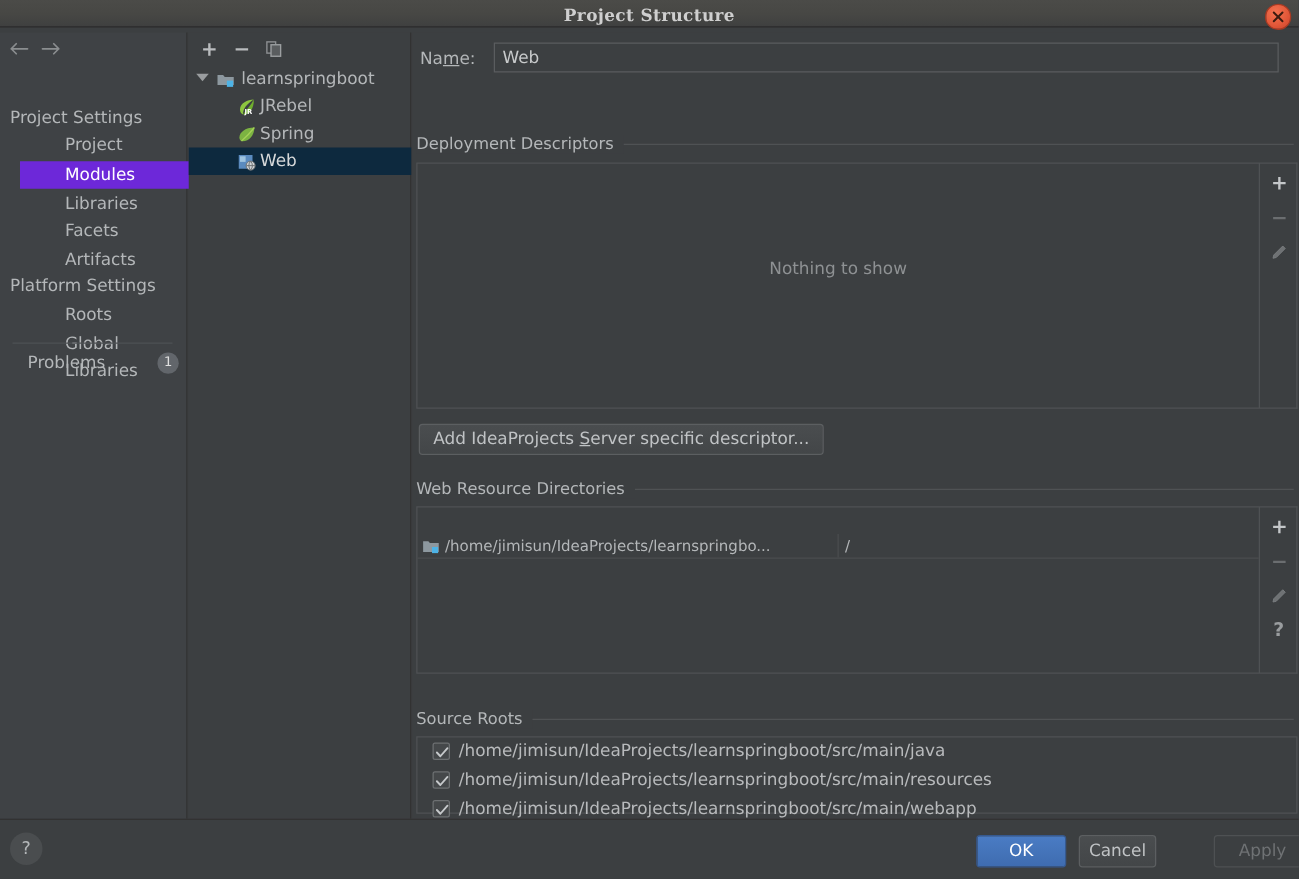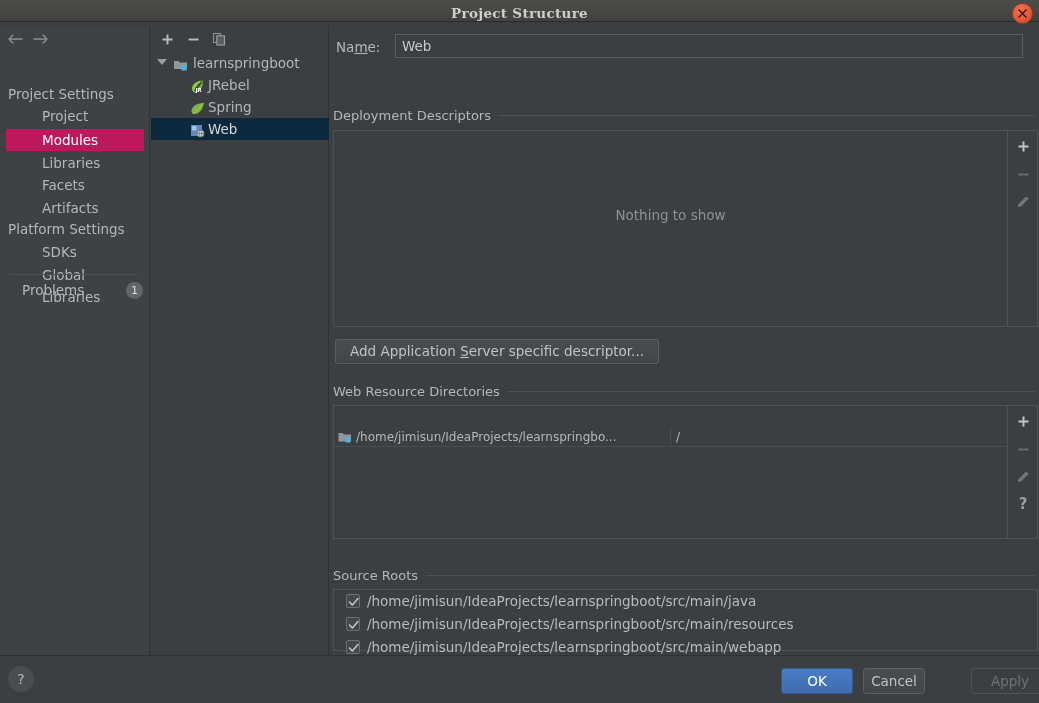--- a/index.html
+++ b/index.html
@@ -45,25 +45,25 @@
     display: flex; align-items: center; justify-content: center; color: #8b8e90;
   }
   .nav-back { left: 4px; }
   .nav-fwd { left: 30px; }
 
   .side-group {
     position: absolute; left: 8px; width: 140px; height: 20px;
     font-size: 13.5px; color: #b4b7b9; line-height: 20px;
   }
   .side-item {
-    position: absolute; left: 6px; width: 138px; height: 22px;
+    position: absolute; left: 16px; width: 138px; height: 22px;
     padding-left: 36px; line-height: 22px; font-size: 13.5px;
     color: #b4b7b9; cursor: pointer;
   }
-  .side-item.selected { background: #be185d; color: #ffffff; }
+  .side-item.selected { background: #6d28d9; color: #ffffff; }
   .side-divider {
     position: absolute; left: 10px; top: 248px; width: 128px; height: 1px;
     background: #4e5154;
   }
   .problems-row {
     position: absolute; left: 0; top: 252px; width: 150px; height: 24px; cursor: pointer;
   }
   .problems-label {
     position: absolute; left: 22px; top: 0; line-height: 24px; font-size: 13.5px; color: #b4b7b9;
   }
@@ -240,21 +240,21 @@
     </div>
 
     <div class="side-group" style="top:58px">Project Settings</div>
     <div class="side-group" style="top:193px">Platform Settings</div>
 
     <div class="side-item" style="top:79px">Project</div>
     <div class="side-item selected" style="top:103px">Modules</div>
     <div class="side-item" style="top:126px">Libraries</div>
     <div class="side-item" style="top:148px">Facets</div>
     <div class="side-item" style="top:171px">Artifacts</div>
-    <div class="side-item" style="top:215px">SDKs</div>
+    <div class="side-item" style="top:215px">Roots</div>
     <div class="side-item" style="top:238px">Global Libraries</div>
 
     <div class="side-divider"></div>
     <div class="problems-row">
       <div class="problems-label">Problems</div>
       <div class="problems-badge">1</div>
     </div>
   </div>
 
   <div class="treepanel">
@@ -345,21 +345,21 @@
           <path d="M1.5 6.5 H11.5" stroke="#6b6e70" stroke-width="1.9"></path>
         </svg>
       </div>
       <div class="vbtn" style="top:61px">
         <svg width="14" height="14" viewBox="0 0 14 14">
           <path d="M10.2 1.8 L12.2 3.8 L5 11 L2.4 11.6 L3 9 Z" fill="#6f7274" stroke="#7c7f81" stroke-width="0.7"></path>
         </svg>
       </div>
     </div>
 
-    <div class="btn" style="left:5px; top:313px; width:324px; height:25px; line-height:23px; text-align:center"><span>Add Application </span><span class="mn">S</span><span>erver specific descriptor...</span></div>
+    <div class="btn" style="left:5px; top:313px; width:324px; height:25px; line-height:23px; text-align:center"><span>Add IdeaProjects </span><span class="mn">S</span><span>erver specific descriptor...</span></div>
 
     <div class="sec-title" style="left:3px; top:358px">Web Resource Directories</div>
     <div class="sec-rule" style="left:176px; top:365px; width:529px"></div>
 
     <div class="tbl" style="left:3px; top:379px; width:675px; height:134px">
       <div class="trow" style="top:21px">
         <span class="row-ico">
           <svg width="14" height="14" viewBox="0 0 14 14">
             <path d="M0.5 3 h4.2 l1.2 1.4 H13 V11.5 H0.5 Z" fill="#8d989f"></path>
             <rect x="7.6" y="7.6" width="4.9" height="4.9" fill="#4db3e6"></rect>

